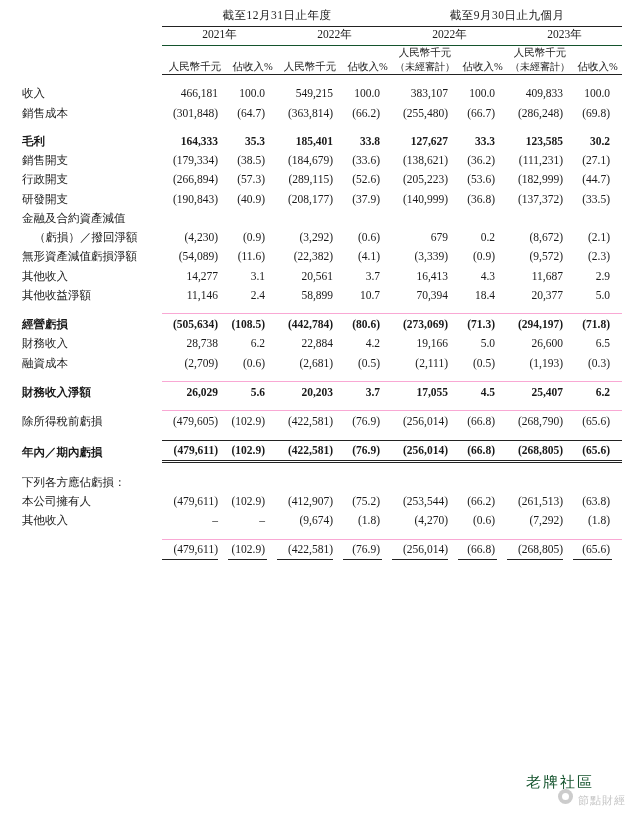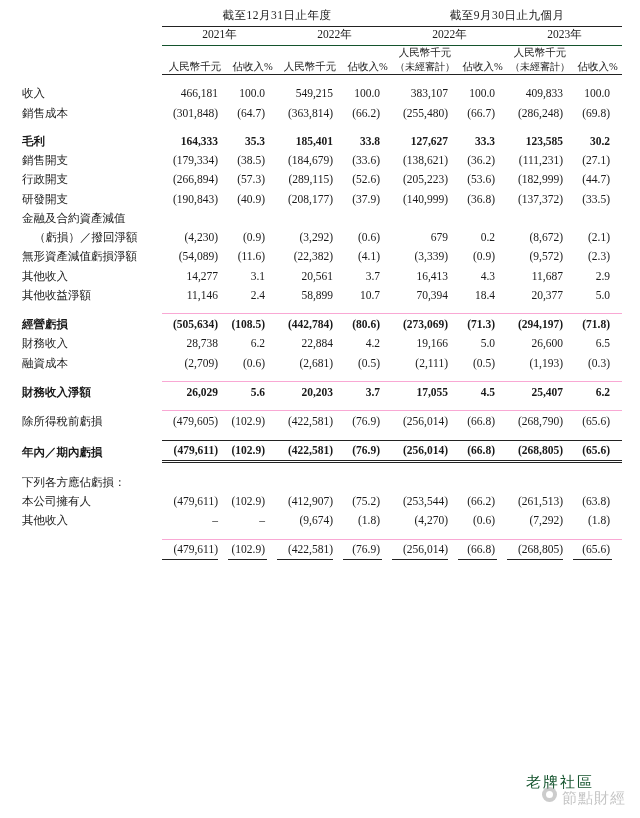--- a/index.html
+++ b/index.html
@@ -126,21 +126,21 @@
   .wm-logo::after {
     content: "";
     position: absolute;
     left: 4px; top: 4px;
     width: 7px; height: 7px;
     border-radius: 50%;
     background: #fff;
   }
   .wm-text {
     font-family: Liberation Sans, sans-serif;
-    font-size: 15px;
+    font-size: 11px;
     color: #8a8a8a;
     letter-spacing: 1px;
     margin-top: 9px;
   }
   .wm-big {
     position: absolute;
     right: 46px;
     bottom: 34px;
     font-family: "Liberation Sans", sans-serif;
     font-size: 15px;

